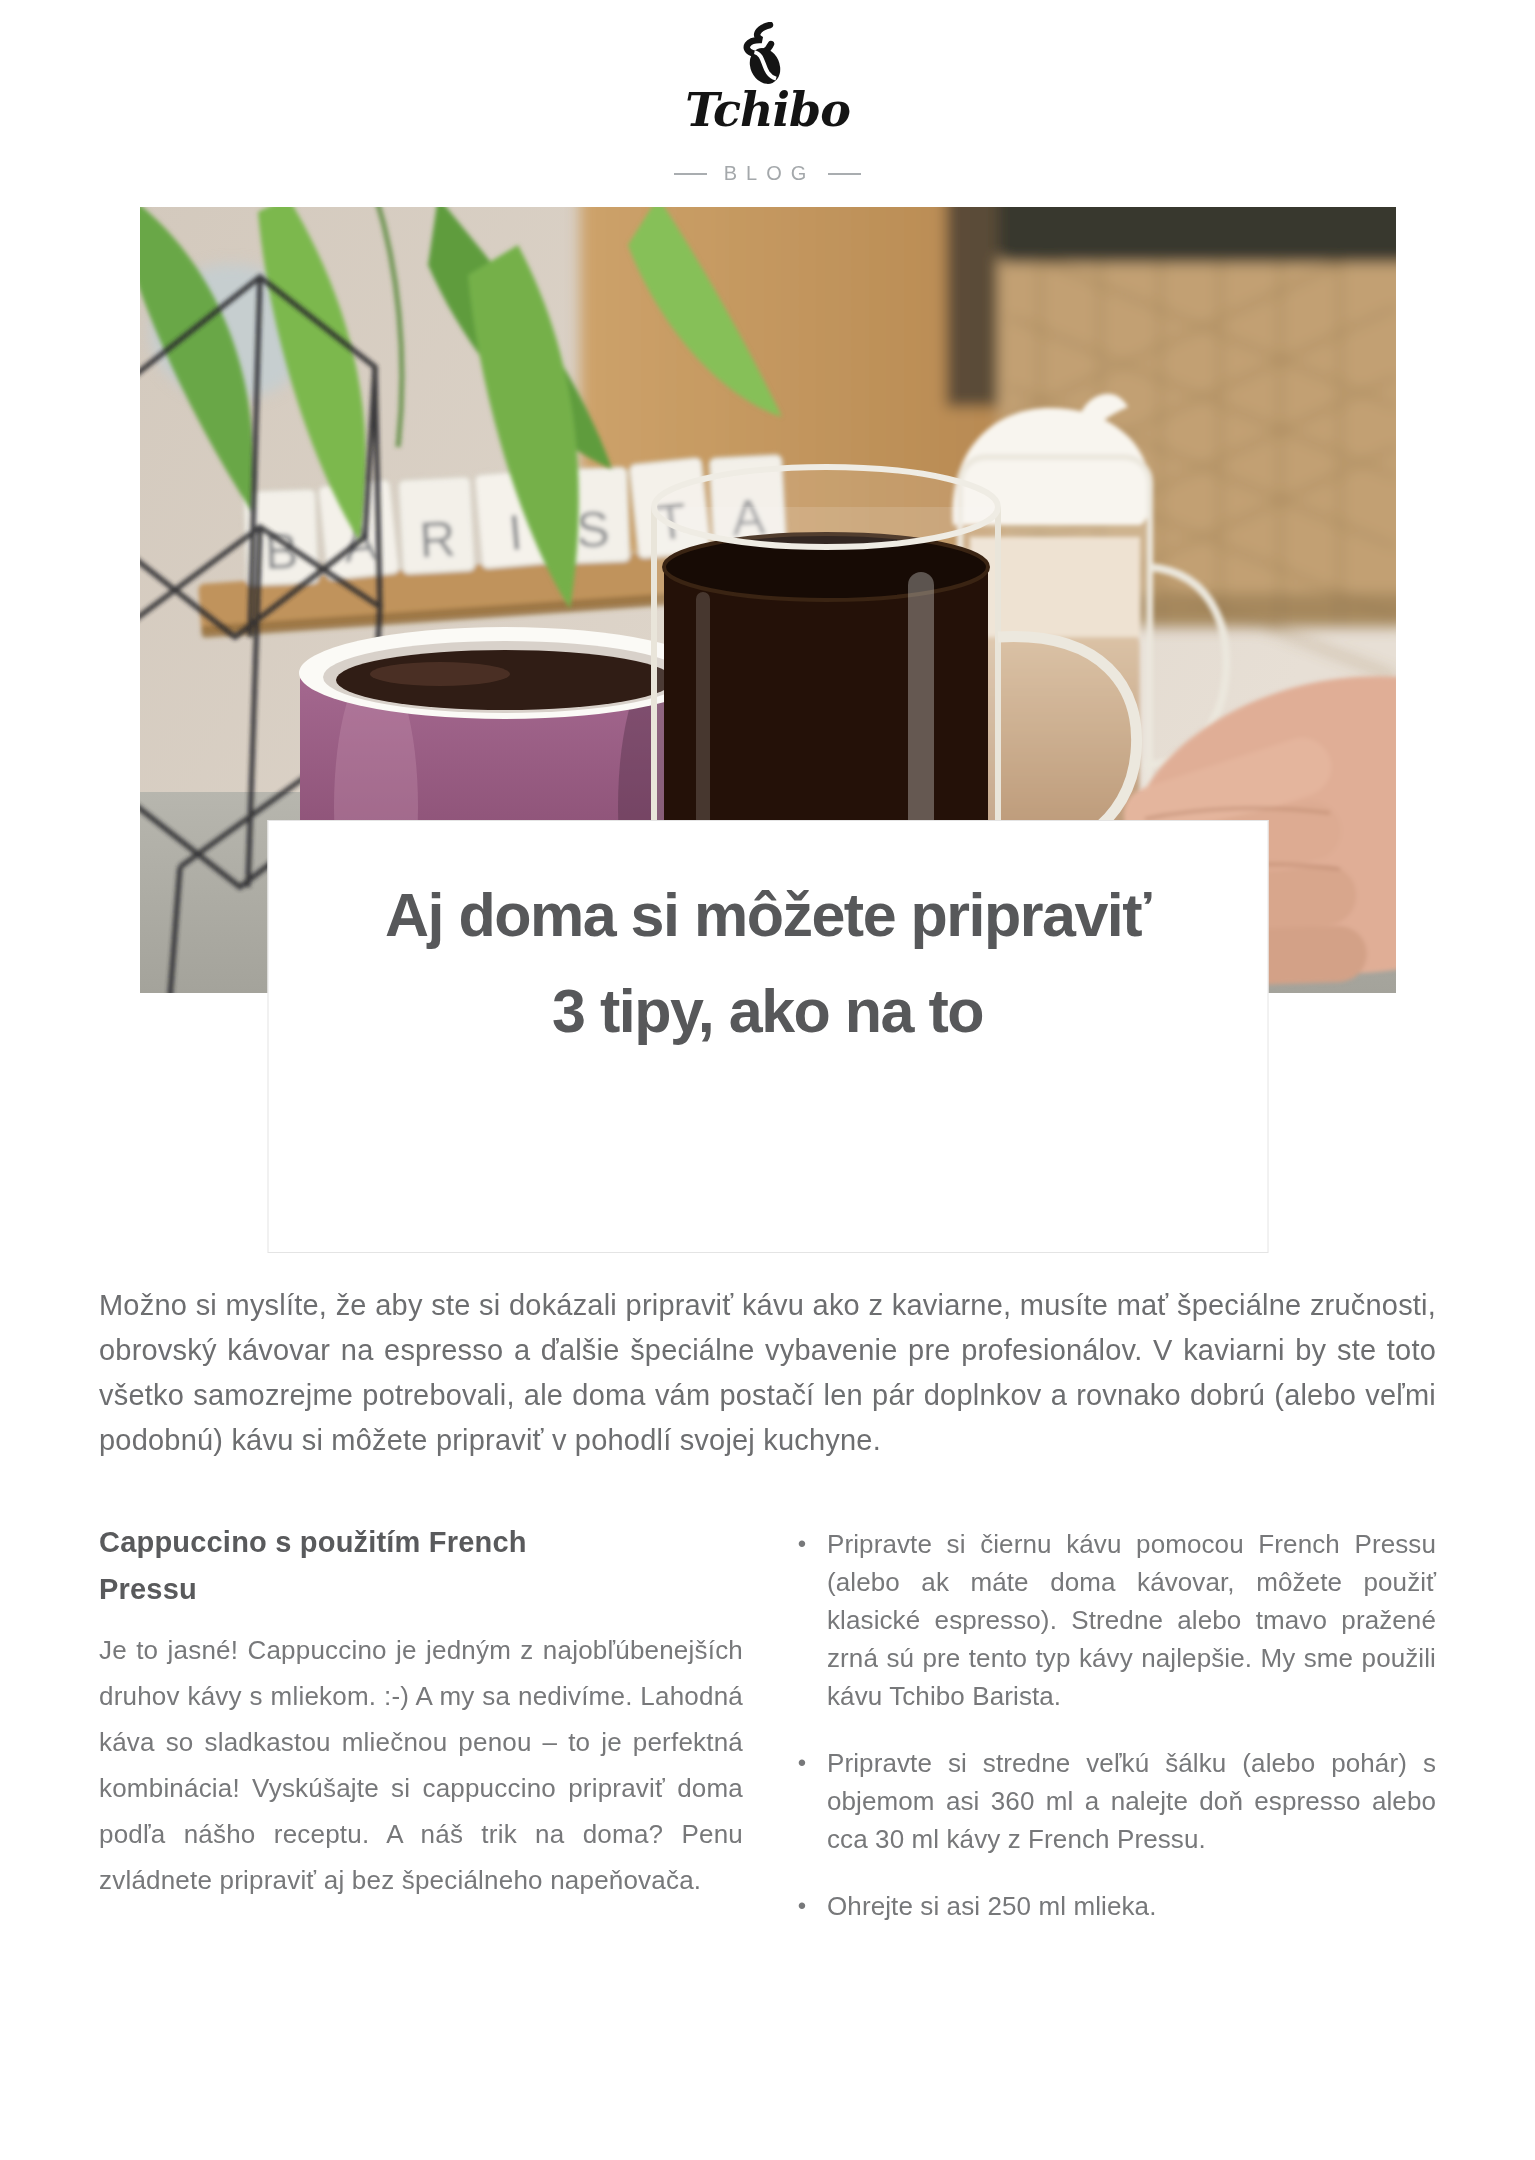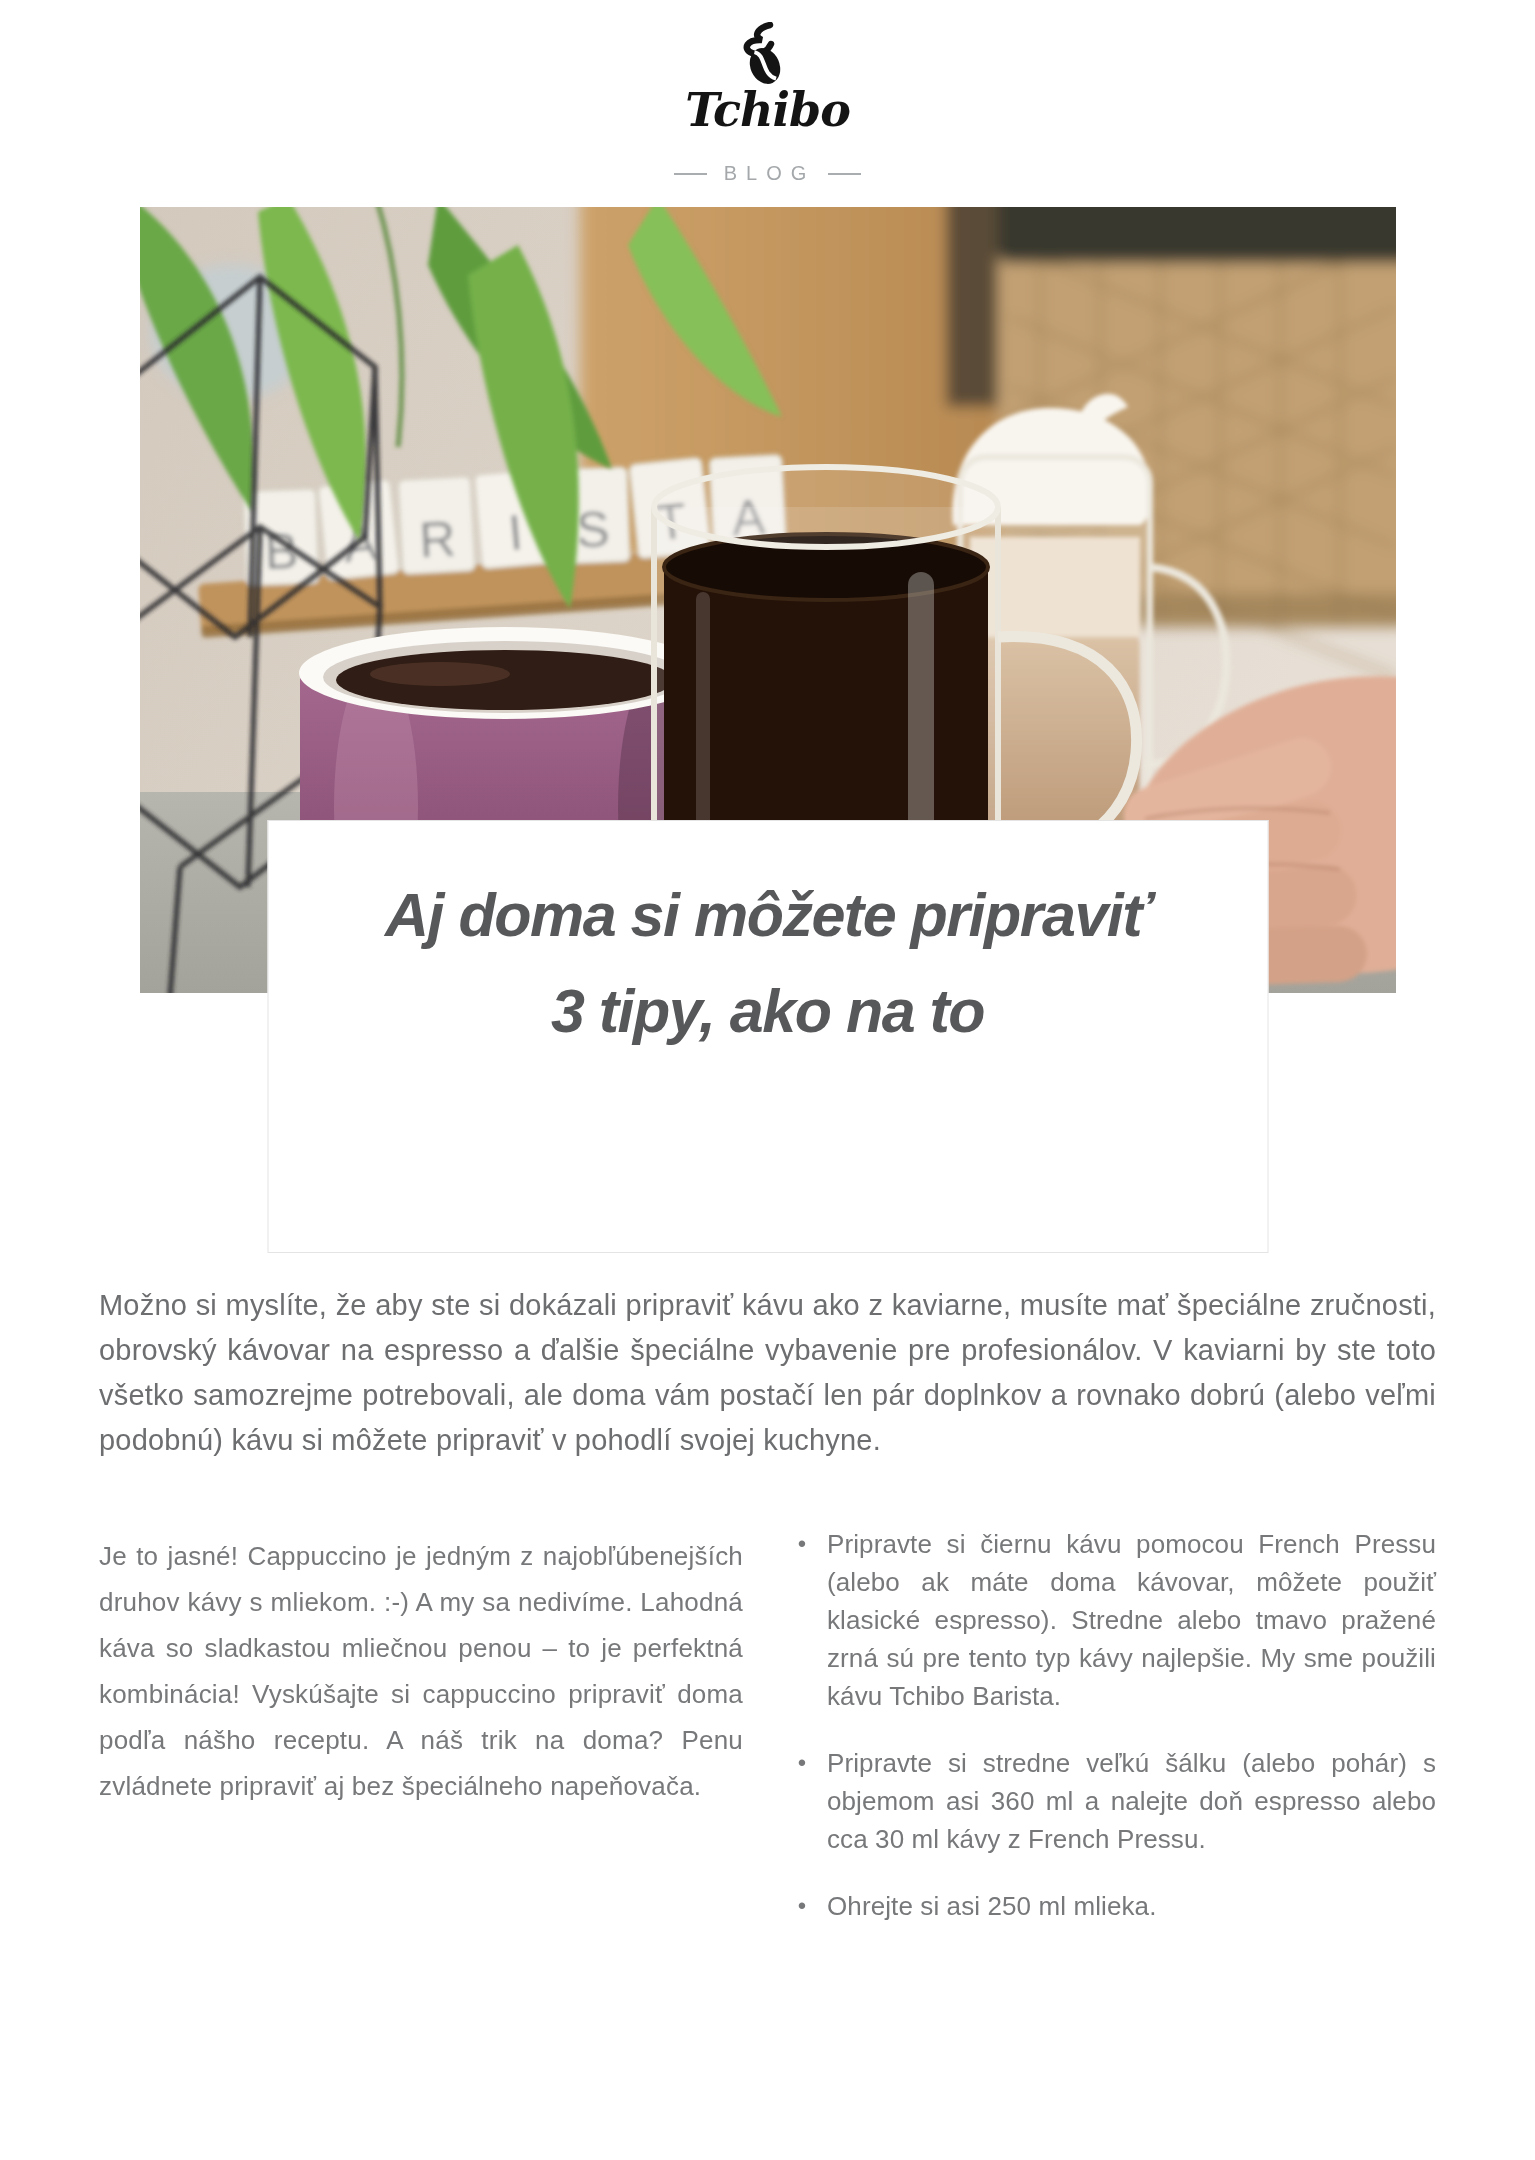--- a/index.html
+++ b/index.html
@@ -39,21 +39,20 @@
     overflow:hidden; background:#d9d1c6;
   }
   .hero-photo svg { display:block; width:100%; height:100%; }
 
   .title-card {
     position:absolute; top:613px; left:50%; transform:translateX(-50%);
     width:1001px; min-height:433px;
     background:#ffffff; border:1px solid #e4e4e4;
     padding:46px 60px 40px;
     text-align:center;
-    font-style:italic;
   }
   .article-title {
     color:#57585a; font-weight:700; font-size:61px;
     line-height:96px; letter-spacing:-1.5px;
   }
   .byline {
     margin-top:38px; color:#ec6e66; font-size:30px; font-weight:400;
     letter-spacing:0.3px;
   }
 
@@ -275,20 +274,21 @@
     </div>
   </div>
 
   <div class="content">
 
     <p class="intro">Možno si myslíte, že aby ste si dokázali pripraviť kávu ako z kaviarne, musíte mať špeciálne zručnosti, obrovský kávovar na espresso a ďalšie špeciálne vybavenie pre profesionálov. V kaviarni by ste toto všetko samozrejme potrebovali, ale doma vám postačí len pár doplnkov a rovnako dobrú (alebo veľmi podobnú) kávu si môžete pripraviť v pohodlí svojej kuchyne.</p>
 
     <div class="columns">
 
       <div class="col-left">
+        <h2 class="section-heading">Cappuccino s použitím French Pressu</h2>
         <p class="section-body">Je to jasné! Cappuccino je jedným z najobľúbenejších druhov kávy s mliekom. :-) A my sa nedivíme. Lahodná káva so sladkastou mliečnou penou – to je perfektná kombinácia! Vyskúšajte si cappuccino pripraviť doma podľa nášho receptu. A náš trik na doma? Penu zvládnete pripraviť aj bez špeciálneho napeňovača.</p>
       </div>
 
       <div class="col-right tips-list">
         <div class="tip">
           <span class="dot">•</span>
           <p>Pripravte si čiernu kávu pomocou French Pressu (alebo ak máte doma kávovar, môžete použiť klasické espresso). Stredne alebo tmavo pražené zrná sú pre tento typ kávy najlepšie. My sme použili kávu Tchibo Barista.</p>
         </div>
         <div class="tip">
           <span class="dot">•</span>

